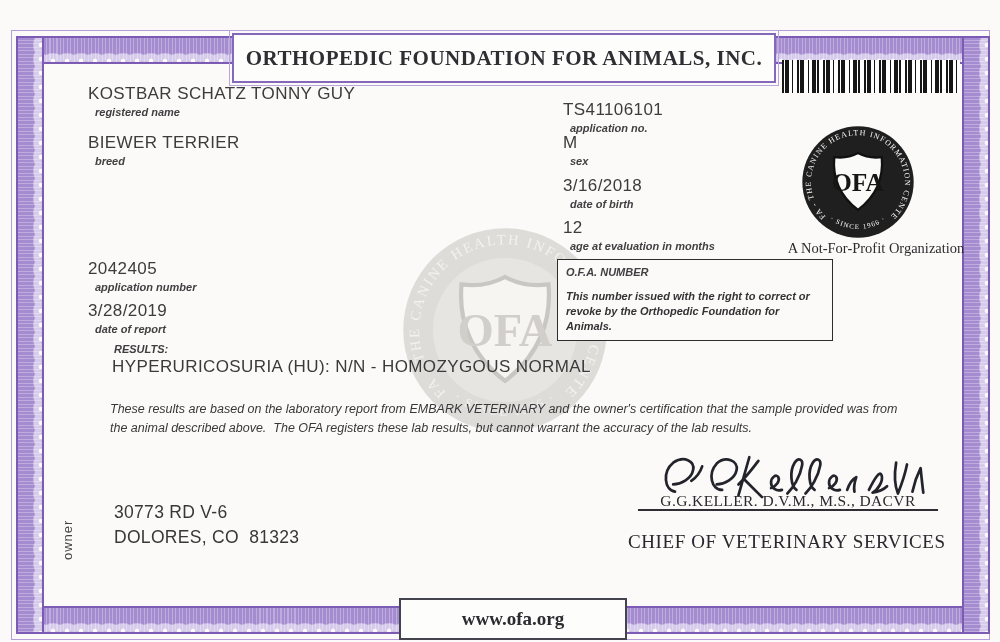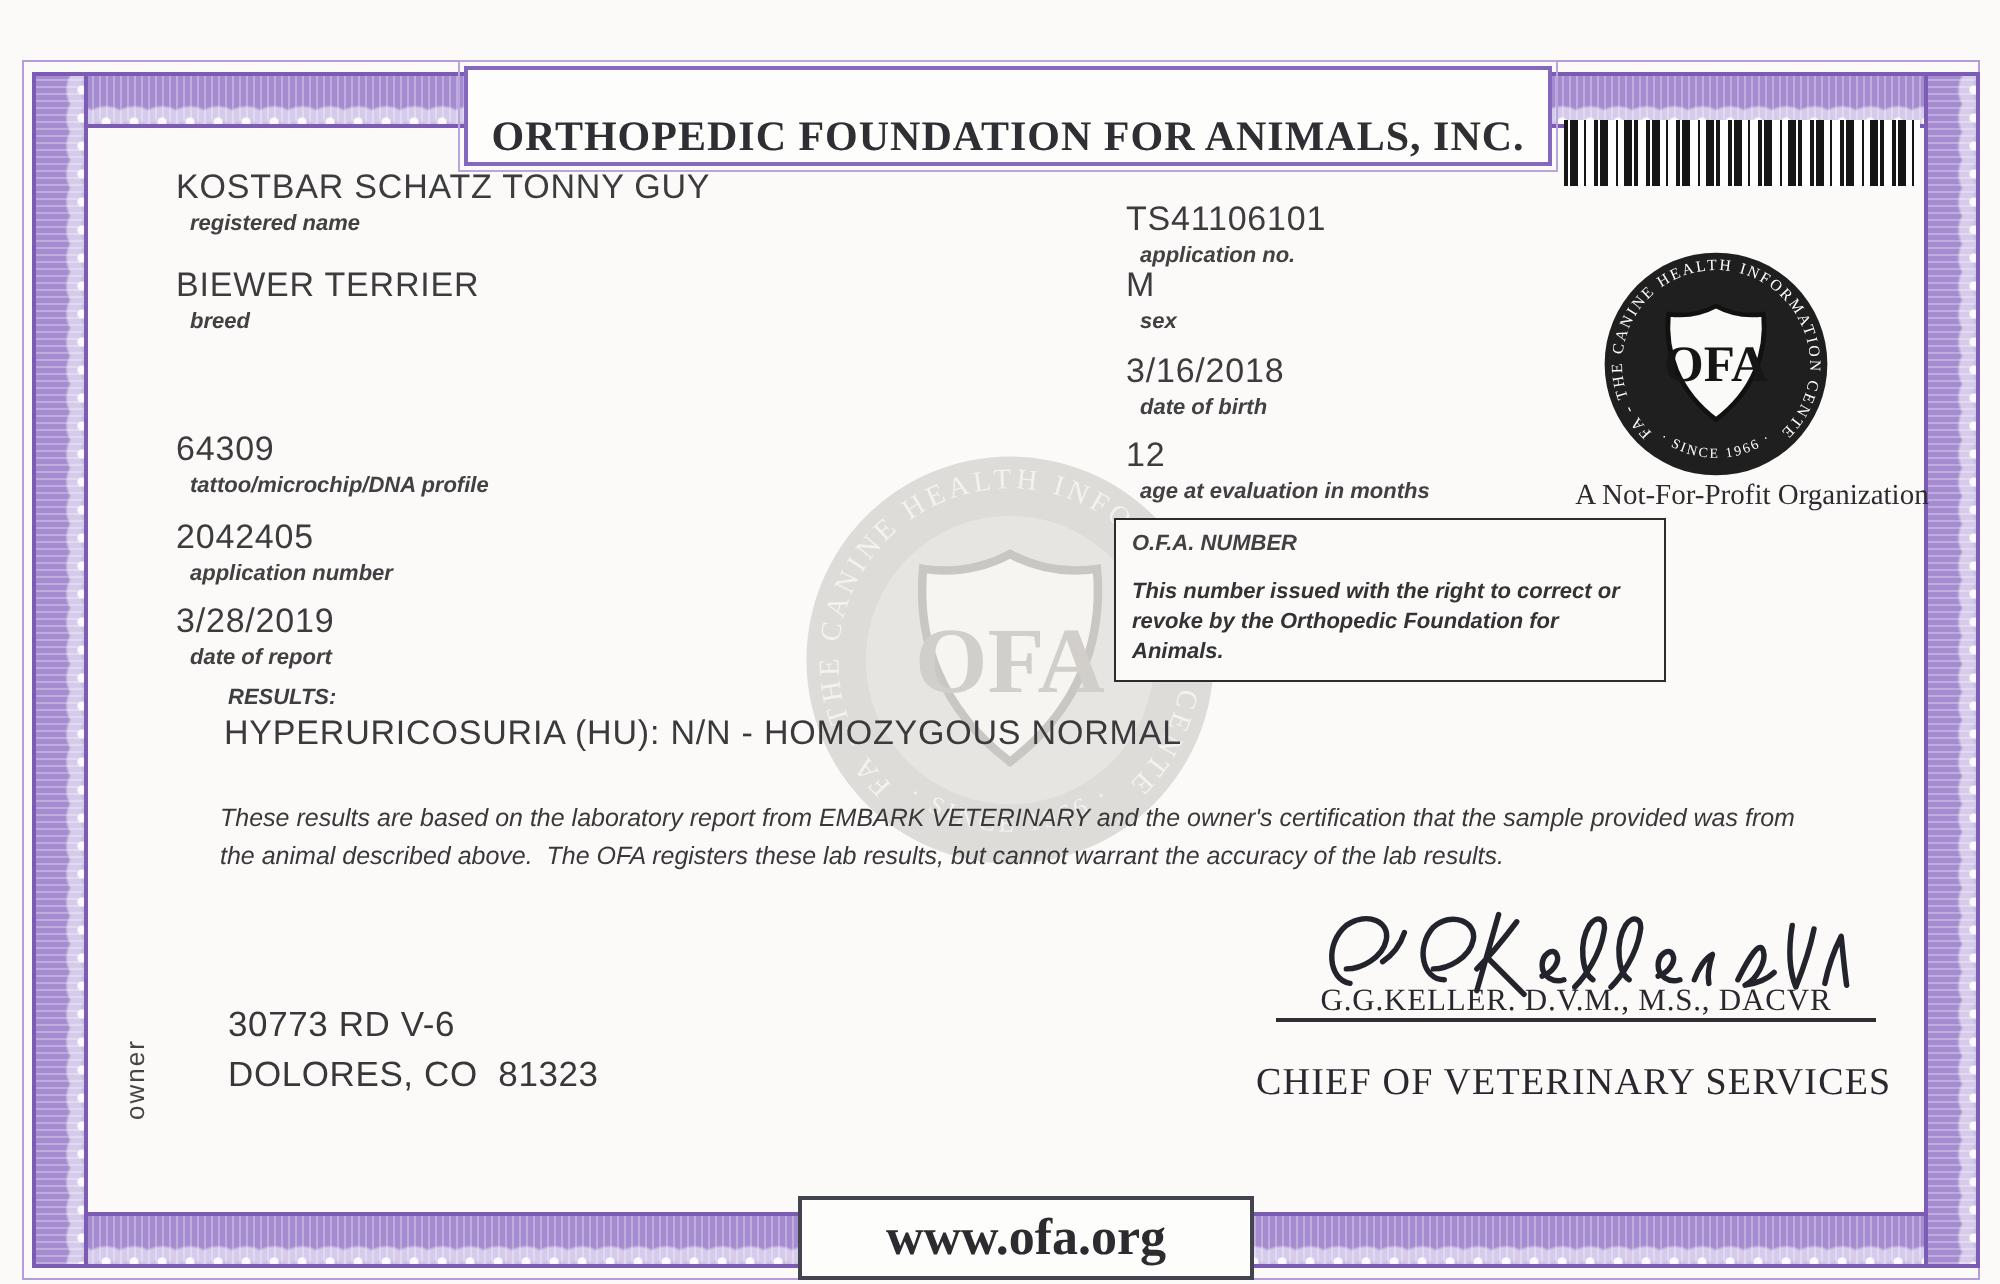--- a/index.html
+++ b/index.html
@@ -31,28 +31,28 @@
   }
   .band-top{left:16px;top:36px;width:974px;height:28px;}
   .band-bottom{left:16px;top:606px;width:974px;height:28px;}
   .band-left{left:16px;top:36px;width:28px;height:598px;}
   .band-right{left:962px;top:36px;width:28px;height:598px;}
 
   
   .title-banner{
     position:absolute;left:232px;top:33px;width:540px;height:46px;z-index:3;
     background:#fdfdfc;border:2px solid #8568bb;outline:1px solid #b9a6dd;outline-offset:2px;
-    display:flex;align-items:flex-end;justify-content:center;
+    display:flex;align-items:center;justify-content:center;
     font-family:"Liberation Serif",serif;font-weight:bold;font-size:21px;letter-spacing:.5px;color:#2e2e33;
   }
   .footer-box{
     position:absolute;left:399px;top:598px;width:224px;height:38px;z-index:3;
     background:#fdfdfc;border:2.5px solid #44444e;
     display:flex;align-items:center;justify-content:center;
-    font-family:"Liberation Serif",serif;font-weight:bold;font-size:26px;color:#2b2b30;
+    font-family:"Liberation Serif",serif;font-weight:bold;font-size:19px;color:#2b2b30;
   }
 
   
   .barcode{
     position:absolute;left:782px;top:60px;width:178px;height:33px;z-index:3;background:
     repeating-linear-gradient(90deg,
       #161616 0 2px,#fff 2px 3px,#161616 3px 7px,#fff 7px 10px,
       #161616 10px 11px,#fff 11px 15px,#161616 15px 17px,#fff 17px 18px,
       #161616 18px 22px,#fff 22px 26px,#161616 26px 27px,#fff 27px 30px,
       #161616 30px 34px,#fff 34px 35px,#161616 35px 37px,#fff 37px 41px);
@@ -138,24 +138,20 @@
 
   <div class="barcode"></div>
 
   <div class="field" style="left:88px;top:84px">
     <div class="fv">KOSTBAR SCHATZ TONNY GUY</div>
     <div class="fl">registered name</div>
   </div>
   <div class="field" style="left:88px;top:133px">
     <div class="fv">BIEWER TERRIER</div>
     <div class="fl">breed</div>
-  </div>
-  <div class="field" style="left:88px;top:215px">
-    <div class="fv">64309</div>
-    <div class="fl">tattoo/microchip/DNA profile</div>
   </div>
   <div class="field" style="left:88px;top:259px">
     <div class="fv">2042405</div>
     <div class="fl">application number</div>
   </div>
   <div class="field" style="left:88px;top:301px">
     <div class="fv">3/28/2019</div>
     <div class="fl">date of report</div>
   </div>
 

